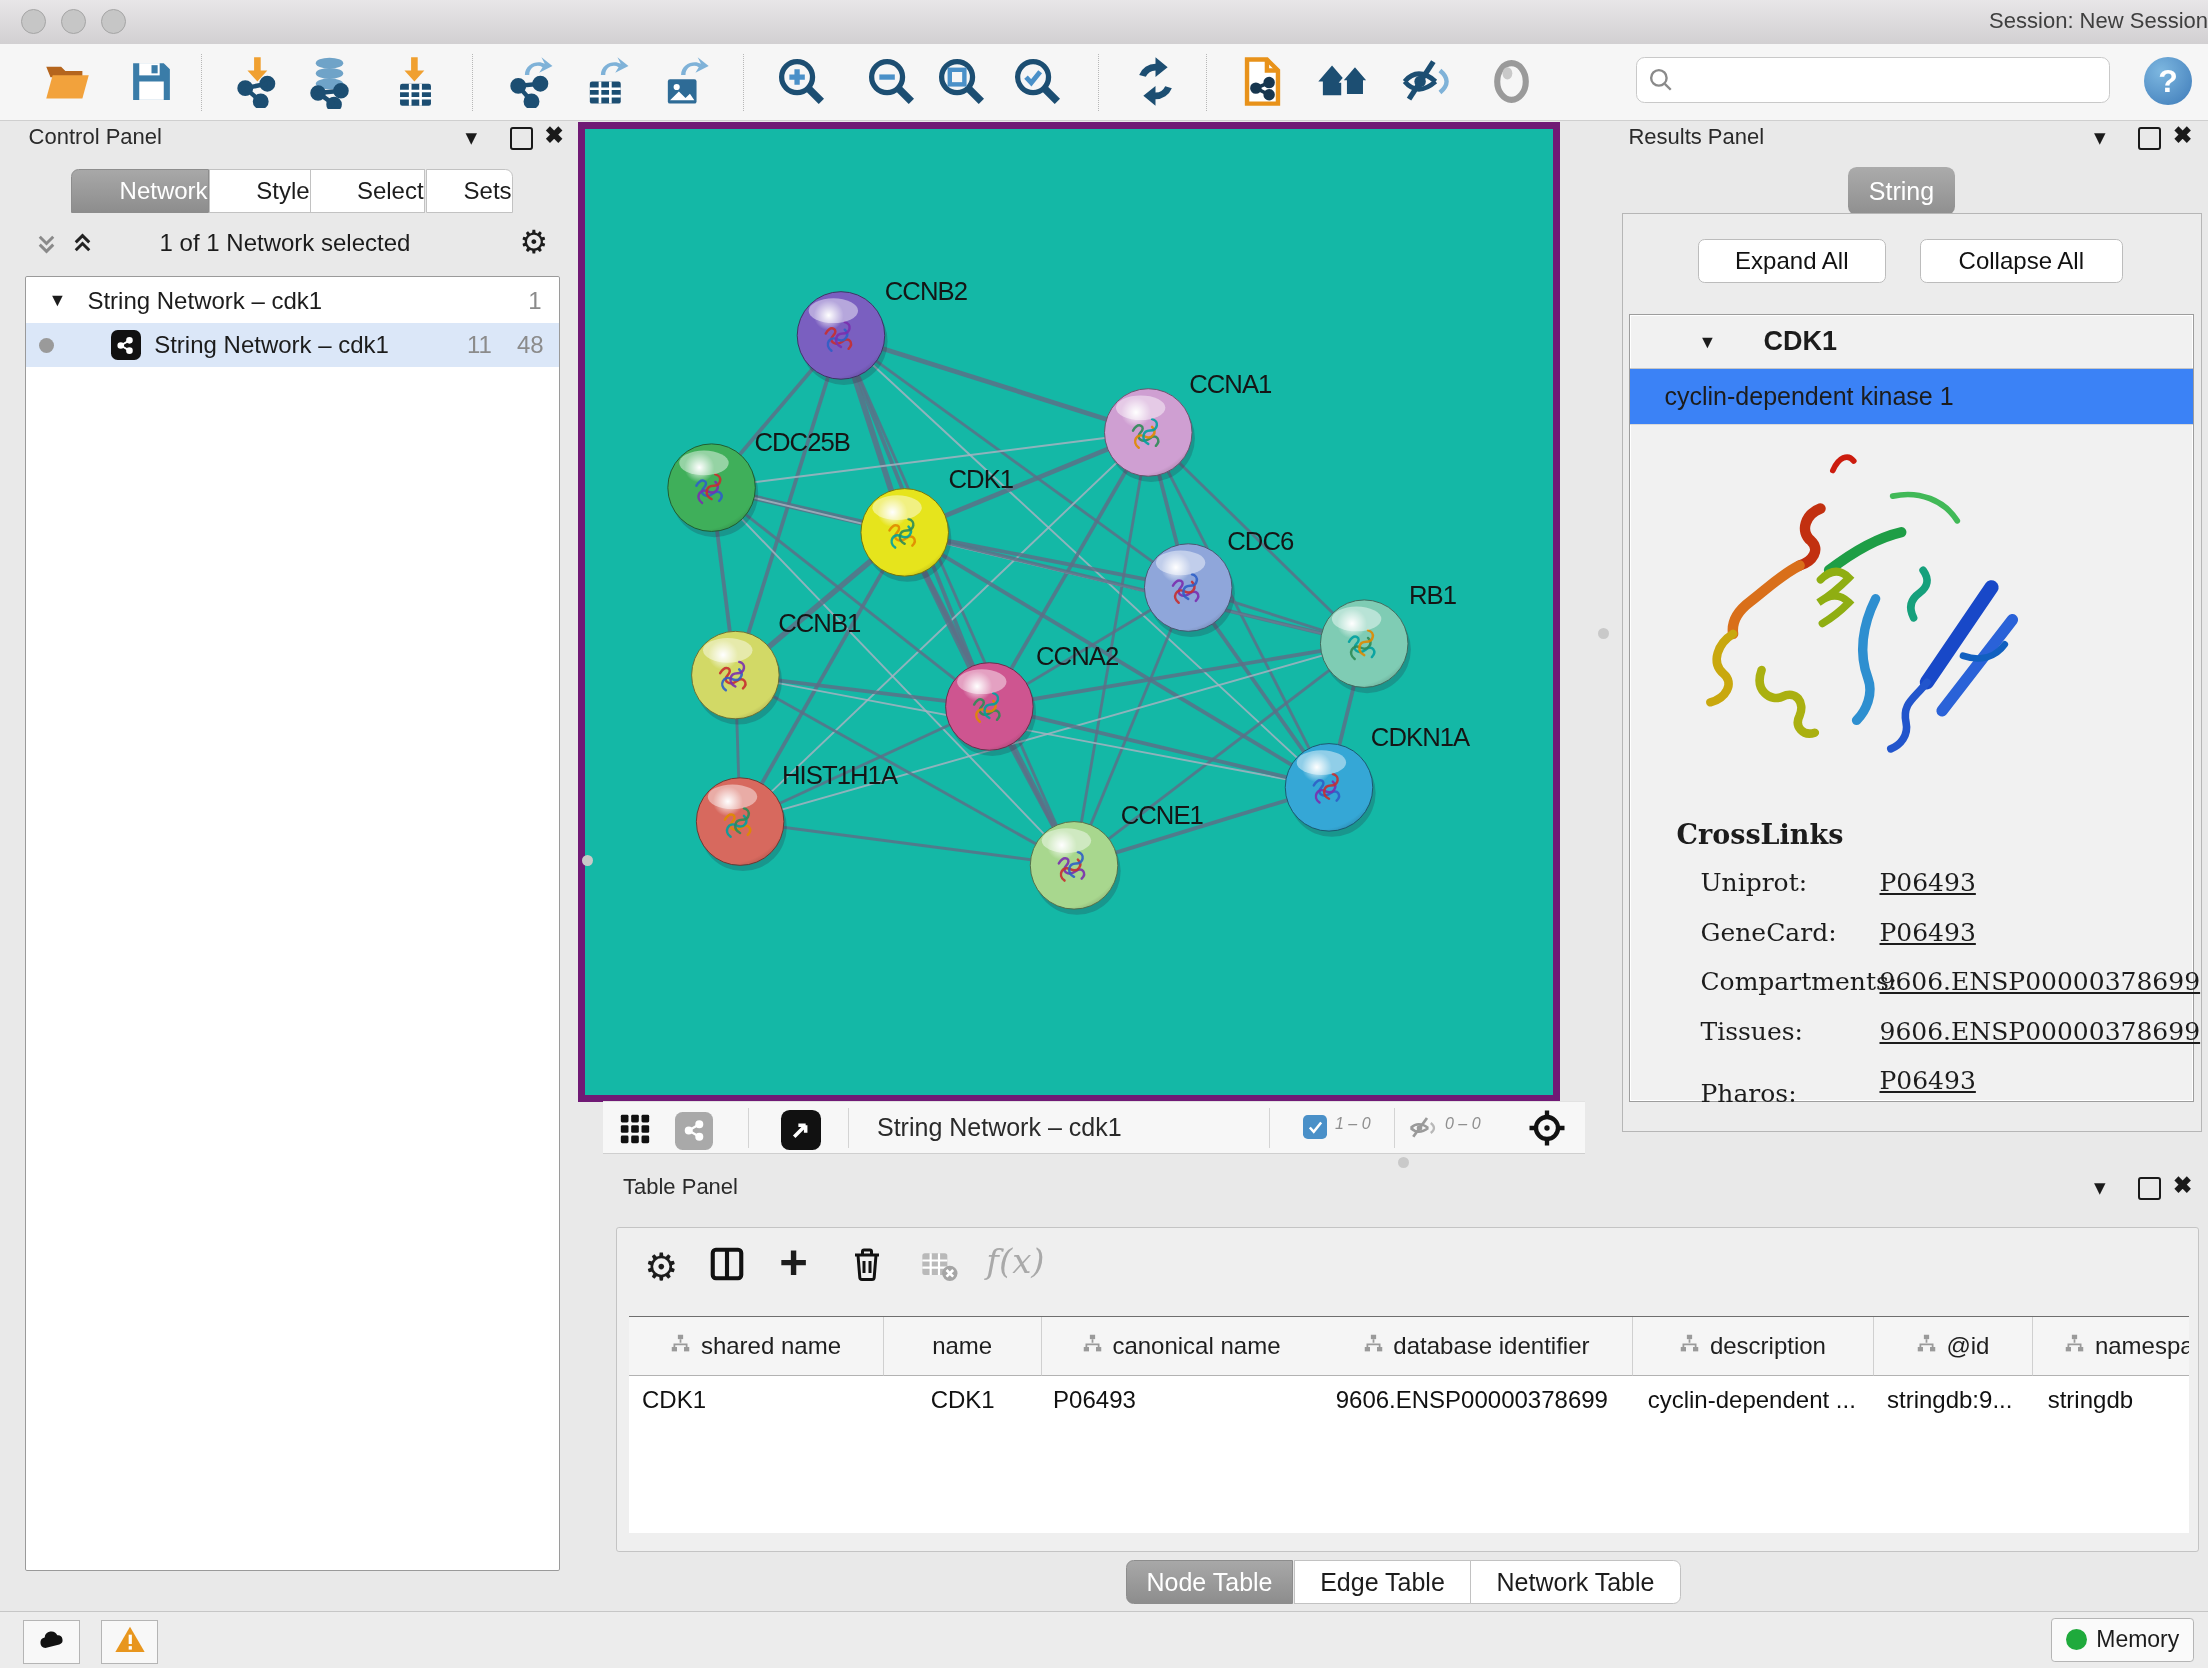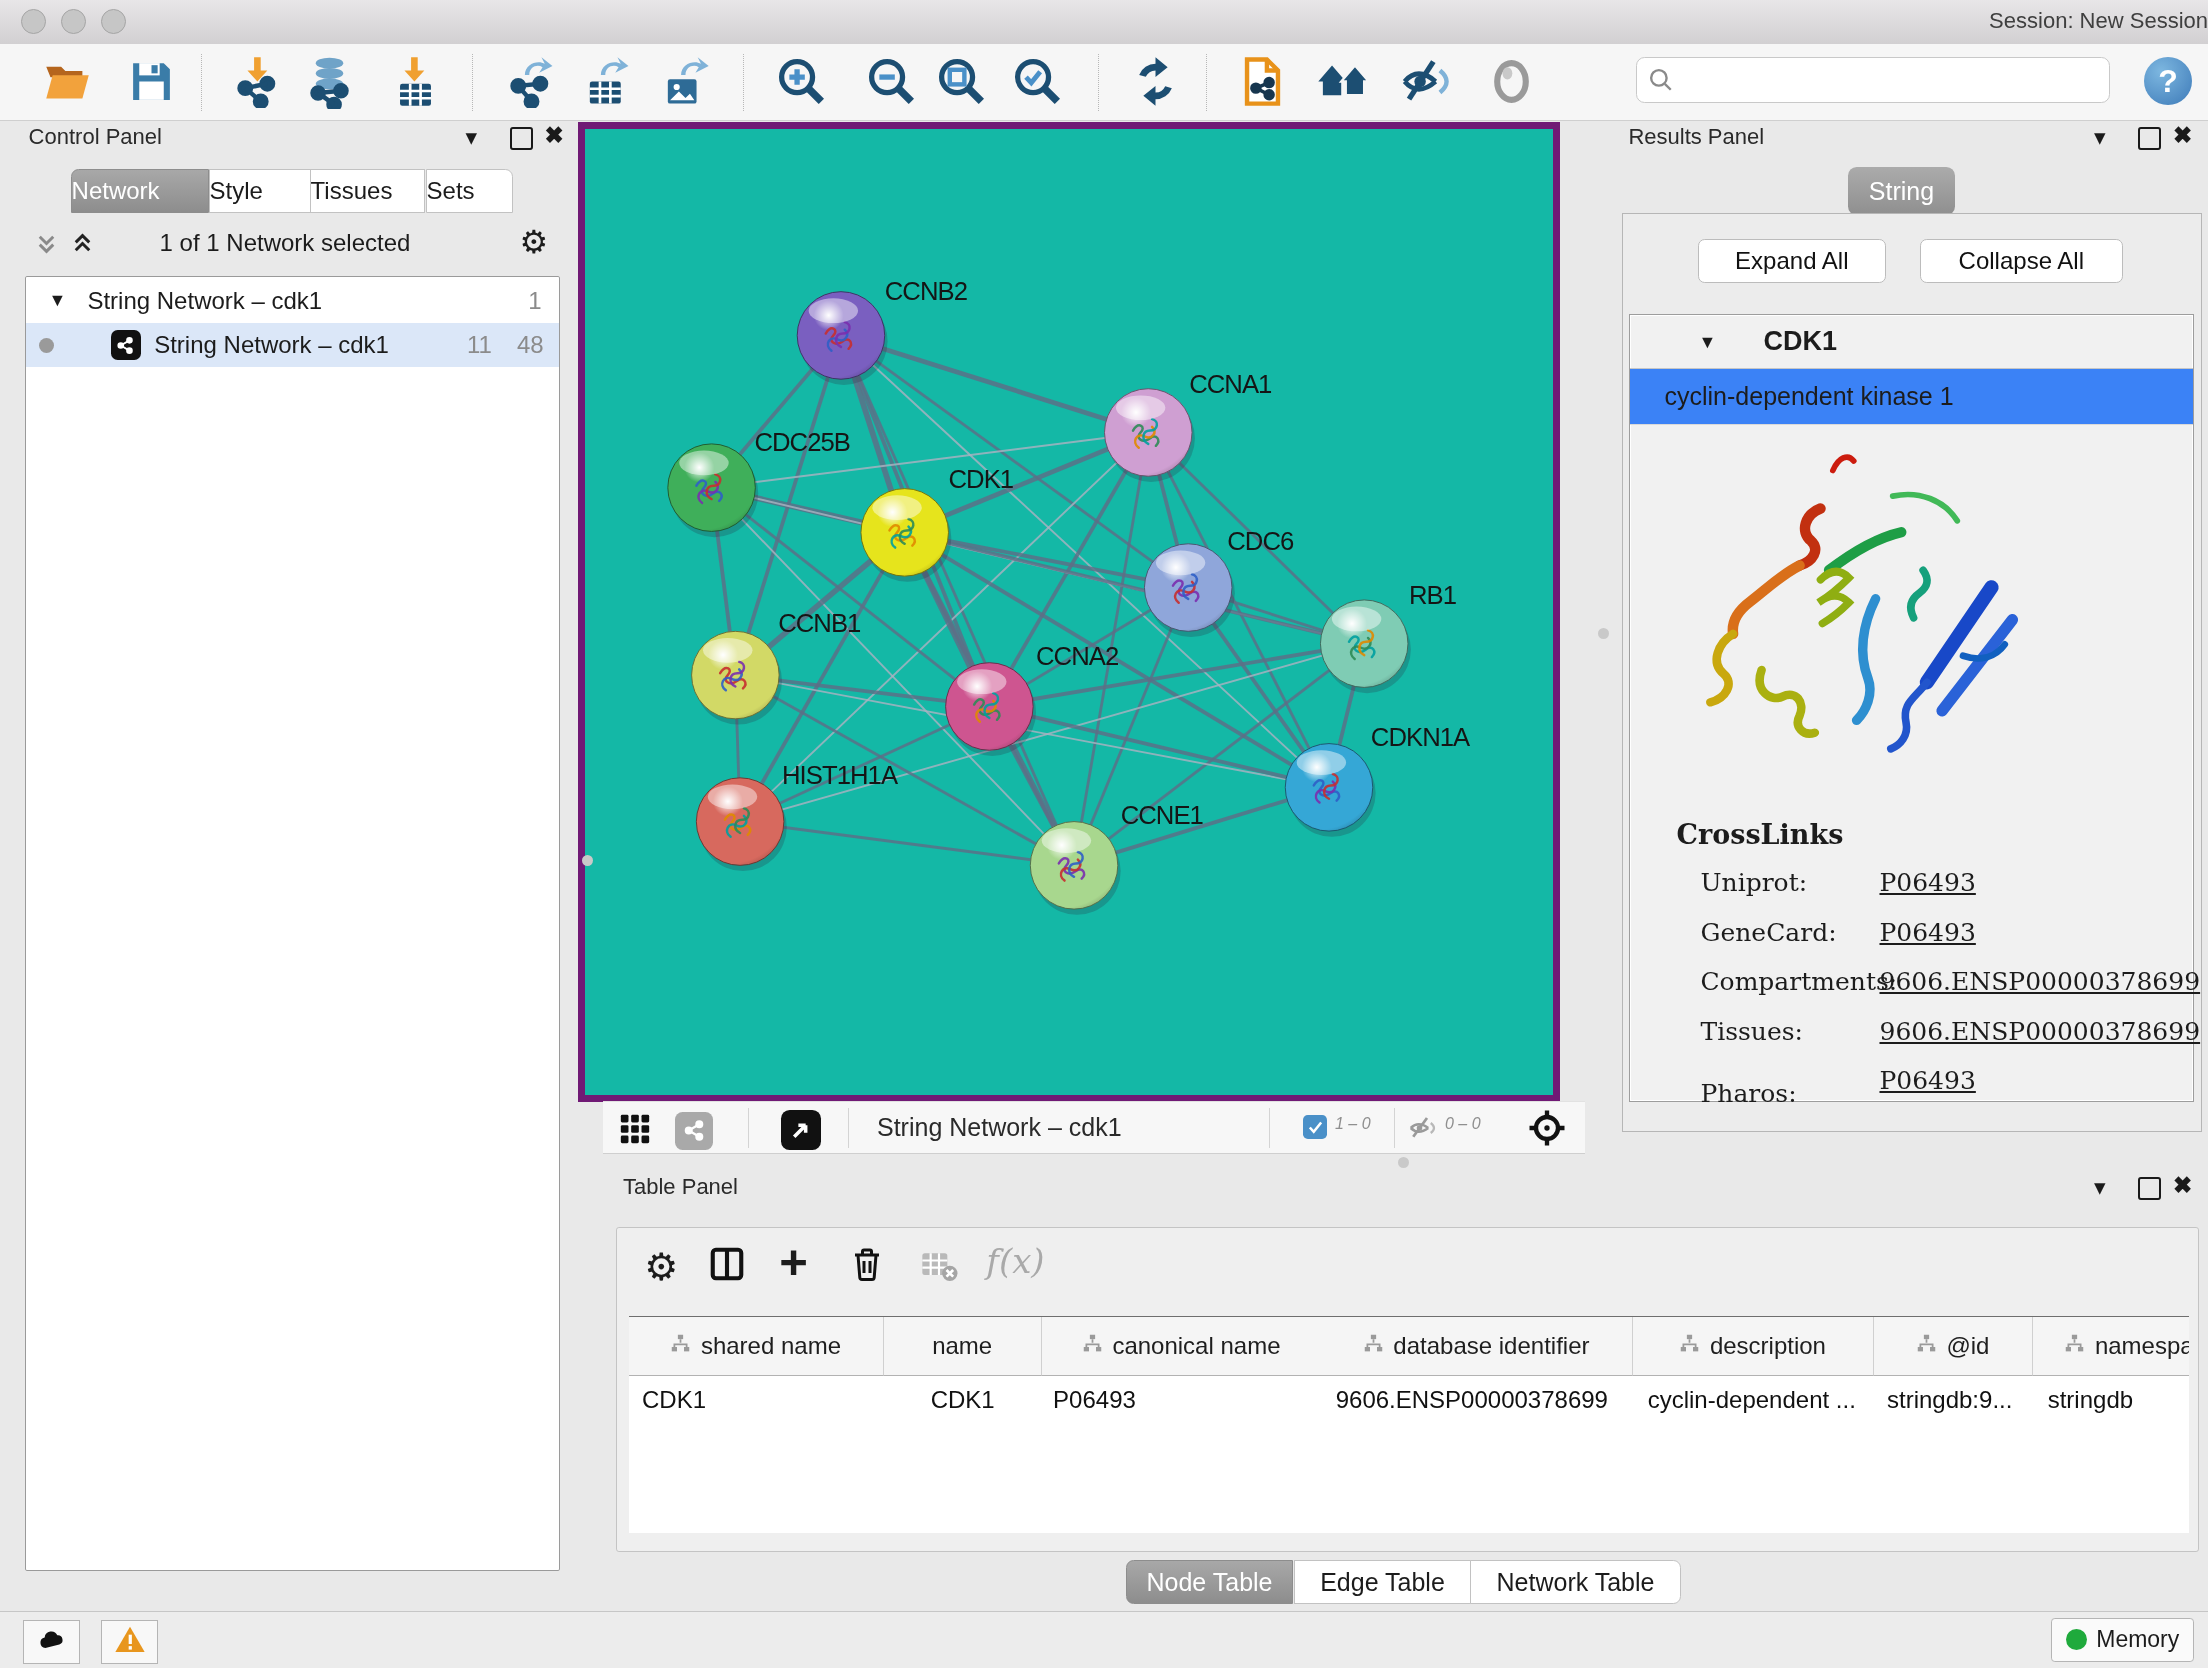--- a/index.html
+++ b/index.html
@@ -24,21 +24,21 @@
   .helpbtn{position:absolute;left:2144px;top:13.3px;width:48px;height:48px;border-radius:50%;
     background:radial-gradient(circle at 35% 30%,#7db7e0,#3d7ab8);color:#fff;font-size:32px;font-weight:bold;
     display:flex;align-items:center;justify-content:center;cursor:pointer;}
   
   .phead-title{font-size:22px;color:#2a2a2a;}
   .pctl{font-size:23px;color:#1a1a1a;cursor:pointer;line-height:1;}
   .pctl.square{width:19px;height:19px;border:2.4px solid #1a1a1a;border-radius:2.9px;}
   
   .control-panel{left:7.6px;top:122px;width:559px;height:1469px;}
   .tab{position:absolute;height:44px;box-sizing:border-box;border:1px solid #c2c2c2;background:#fff;
-    display:flex;align-items:center;justify-content:flex-start;font-size:24px;cursor:pointer;}
+    display:flex;align-items:center;justify-content:flex-end;font-size:24px;cursor:pointer;}
   .tab.first{border-radius:7.6px 0 0 0;}
   .tab.last{border-radius:0 7.6px 0 0;}
   .tab.active{background:linear-gradient(#a8a8a8,#8d8d8d);color:#fff;border-color:#8d8d8d;border-radius:7.6px 0 0 0;}
   .netlist{position:absolute;left:17px;top:154px;width:535px;height:1295px;background:#fff;
     border:1.9px solid #9a9a9a;border-radius:1.9px;box-sizing:border-box;}
   .netrow{position:absolute;left:0;width:100%;height:44px;display:flex;align-items:center;font-size:24px;}
   .netrow .cnt{color:#8b8b8b;}
   .rowsel{background:#dbe7f8;}
   .shareicon{width:30px;height:30px;border-radius:6.7px;background:#111;display:flex;align-items:center;justify-content:center;}
   
@@ -273,21 +273,21 @@
   <span class="abs pctl square" style="left:502px;top:4.8px"></span>
   <span class="abs pctl" style="left:537px;top:1.9px;font-weight:bold">✖</span>
 
   <div class="tab active first" style="left:63px;top:47px;width:138px">
       <span>Network</span>
     </div>
   <div class="tab" style="left:201px;top:47px;width:102px">
       <span>Style</span>
     </div>
   <div class="tab" style="left:302px;top:47px;width:115px">
-      <span>Tissues</span>
+      <span>Select</span>
     </div>
   <div class="tab last" style="left:418px;top:47px;width:87px">
       <span>Sets</span>
     </div>
 
   <span class="abs" style="left:25px;top:108px">
     <svg width="27" height="27" viewBox="0 0 24 24" fill="none" stroke="#8a8a8a" stroke-width="2.6">
         <path d="M6 6 l6 6 6-6 M6 13 l6 6 6-6"></path>
       </svg></span>
   <span class="abs" style="left:61px;top:108px">

